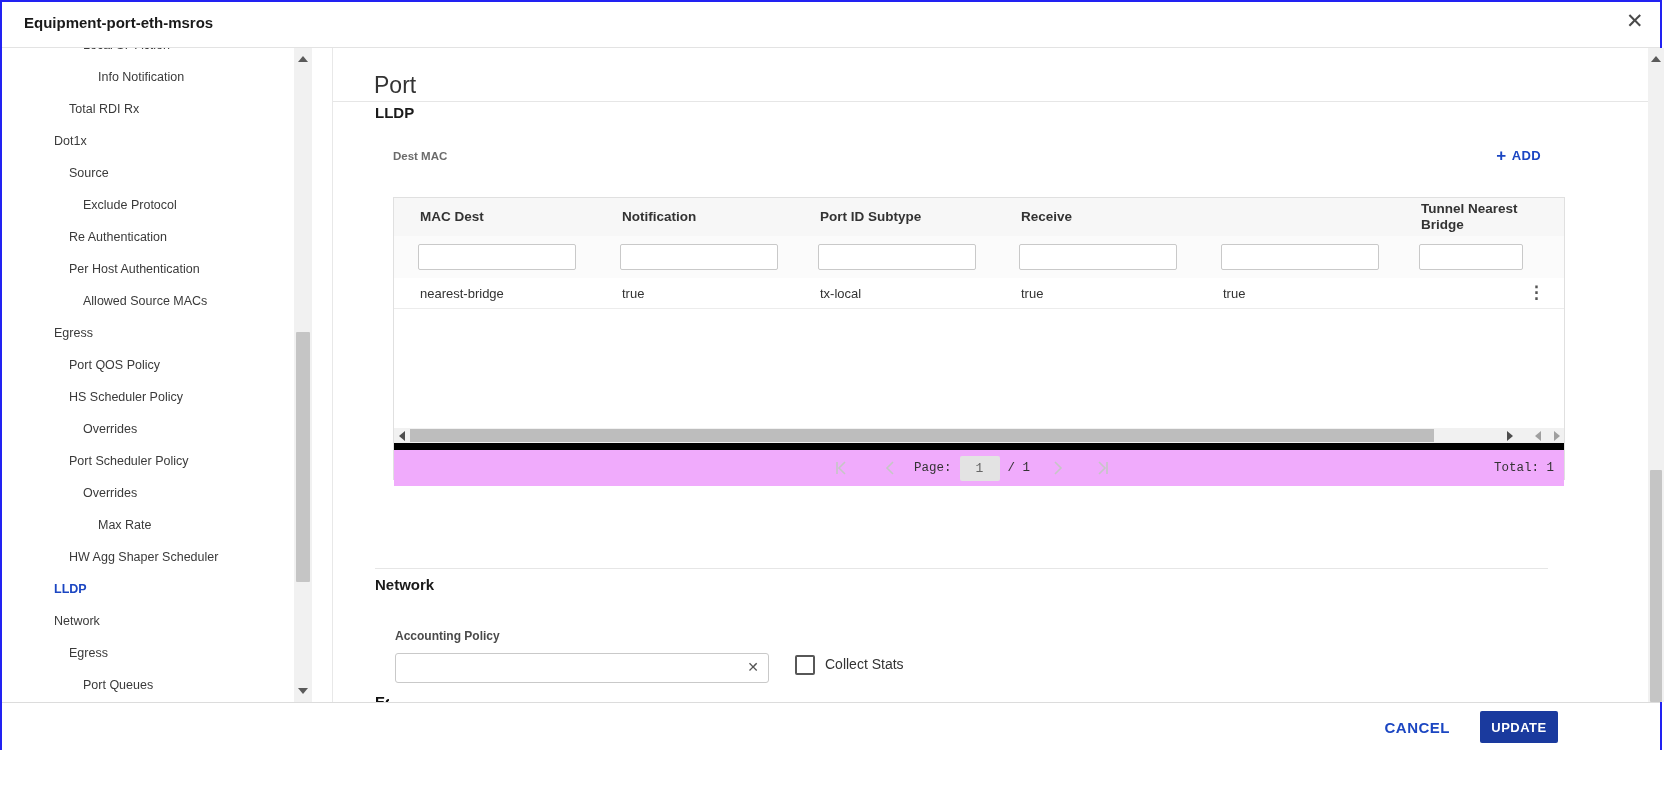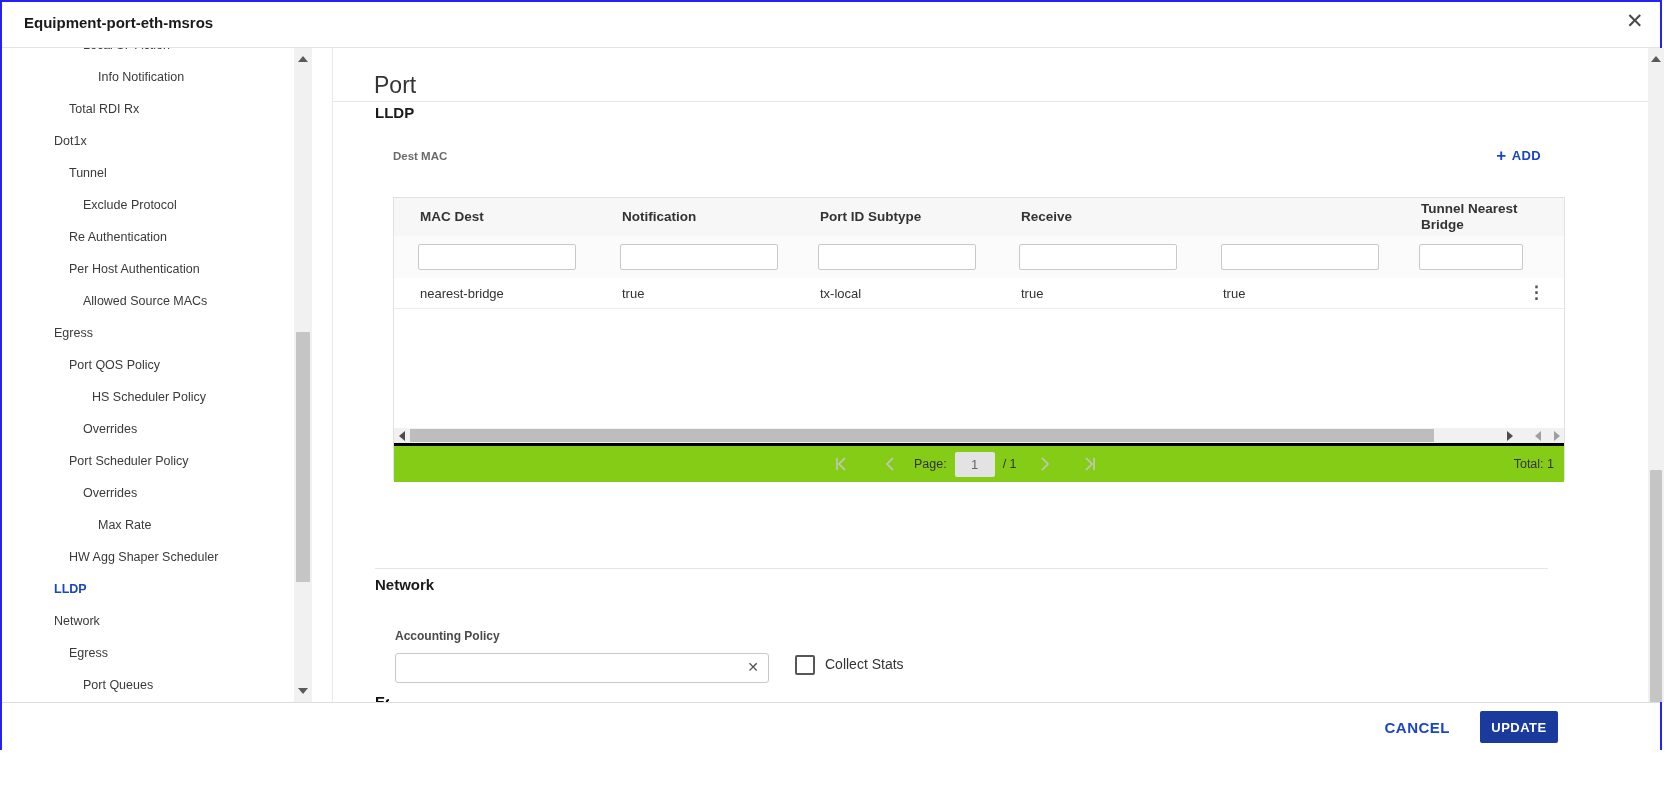--- a/index.html
+++ b/index.html
@@ -47,21 +47,21 @@
   .tfilter input{position:absolute;top:8px;height:26px;border:1px solid #c9c9c9;border-radius:2px;background:#fff;box-sizing:border-box;padding:0 6px;font-family:inherit;font-size:12.5px;color:#333;}
   .trow{position:absolute;left:0;right:0;top:80px;height:30px;background:#fff;border-bottom:1px solid #ececec;}
   .tcell{position:absolute;top:0;bottom:0;display:flex;align-items:center;font-size:13px;color:#333;}
   .kebab{position:absolute;left:1134px;top:4px;font-size:17px;font-weight:700;color:#555;cursor:pointer;letter-spacing:0;line-height:22px;}
   .c0{left:26px;width:186px;} .c1{left:228px;width:186px;} .c2{left:426px;width:186px;}
   .c3{left:627px;width:186px;} .c4{left:829px;width:186px;} .c5{left:1027px;width:122px;}
 
   .hscroll{position:absolute;left:0;right:0;top:230px;height:15px;background:#f1f1f1;}
   .hthumb{position:absolute;left:16px;top:1px;width:1024px;height:13px;background:#bdbdbd;cursor:pointer;}
 
-  .pager{position:absolute;left:0;right:0;top:245px;height:36px;background:#84cc16;border-top:3px solid #000000;}
+  .pager{position:absolute;left:0;right:0;top:245px;height:36px;background:#f0abfc;border-top:7px solid #000000;font-family:Liberation Mono, monospace;}
   .pager-group{position:absolute;left:440px;top:0;height:36px;display:flex;align-items:center;}
   .pg-ic{display:inline-flex;cursor:pointer;}
   .pg-label{font-size:12.5px;color:#333;}
   .pg-box{width:40px;height:25px;background:#e3e3e3;border-radius:2px;display:flex;align-items:center;justify-content:center;font-size:13px;color:#666;}
   .pg-total{position:absolute;right:10px;top:0;height:36px;display:flex;align-items:center;font-size:12.5px;color:#333;}
 
   
   .hr-network{left:42px;width:1173px;top:520px;}
   .field-label{position:absolute;left:62px;top:581px;font-size:12px;font-weight:700;color:#4a4a4a;}
   .ap-input{position:absolute;left:62px;top:605px;width:374px;height:30px;border:1px solid #c9c9c9;border-radius:3px;box-sizing:border-box;background:#fff;}
@@ -88,28 +88,28 @@
     <div class="titlebar">
       <span class="dlg-title">Equipment-port-eth-msros</span>
       <span class="close-x">✕</span>
     </div>
 
     <nav class="sidebar">
         <div class="side-item lvl3" style="top: -11px;">Local SF Action</div>
         <div class="side-item lvl4" style="top: 21px;">Info Notification</div>
         <div class="side-item lvl2" style="top: 53px;">Total RDI Rx</div>
         <div class="side-item lvl1" style="top: 85px;">Dot1x</div>
-        <div class="side-item lvl2" style="top: 117px;">Tunnel</div>
+        <div class="side-item lvl2" style="top: 117px;">Source</div>
         <div class="side-item lvl3" style="top: 149px;">Exclude Protocol</div>
         <div class="side-item lvl2" style="top: 181px;">Re Authentication</div>
         <div class="side-item lvl2" style="top: 213px;">Per Host Authentication</div>
         <div class="side-item lvl3" style="top: 245px;">Allowed Source MACs</div>
         <div class="side-item lvl1" style="top: 277px;">Egress</div>
         <div class="side-item lvl2" style="top: 309px;">Port QOS Policy</div>
-        <div class="side-item lvl2" style="top: 341px; margin-left: 23px;">HS Scheduler Policy</div>
+        <div class="side-item lvl2" style="top: 341px;">HS Scheduler Policy</div>
         <div class="side-item lvl3" style="top: 373px;">Overrides</div>
         <div class="side-item lvl2" style="top: 405px;">Port Scheduler Policy</div>
         <div class="side-item lvl3" style="top: 437px;">Overrides</div>
         <div class="side-item lvl4" style="top: 469px;">Max Rate</div>
         <div class="side-item lvl2" style="top: 501px;">HW Agg Shaper Scheduler</div>
         <div class="side-item lvl1 sel" style="top: 533px;">LLDP</div>
         <div class="side-item lvl1" style="top: 565px;">Network</div>
         <div class="side-item lvl2" style="top: 597px;">Egress</div>
         <div class="side-item lvl3" style="top: 629px;">Port Queues</div>
       </nav>

